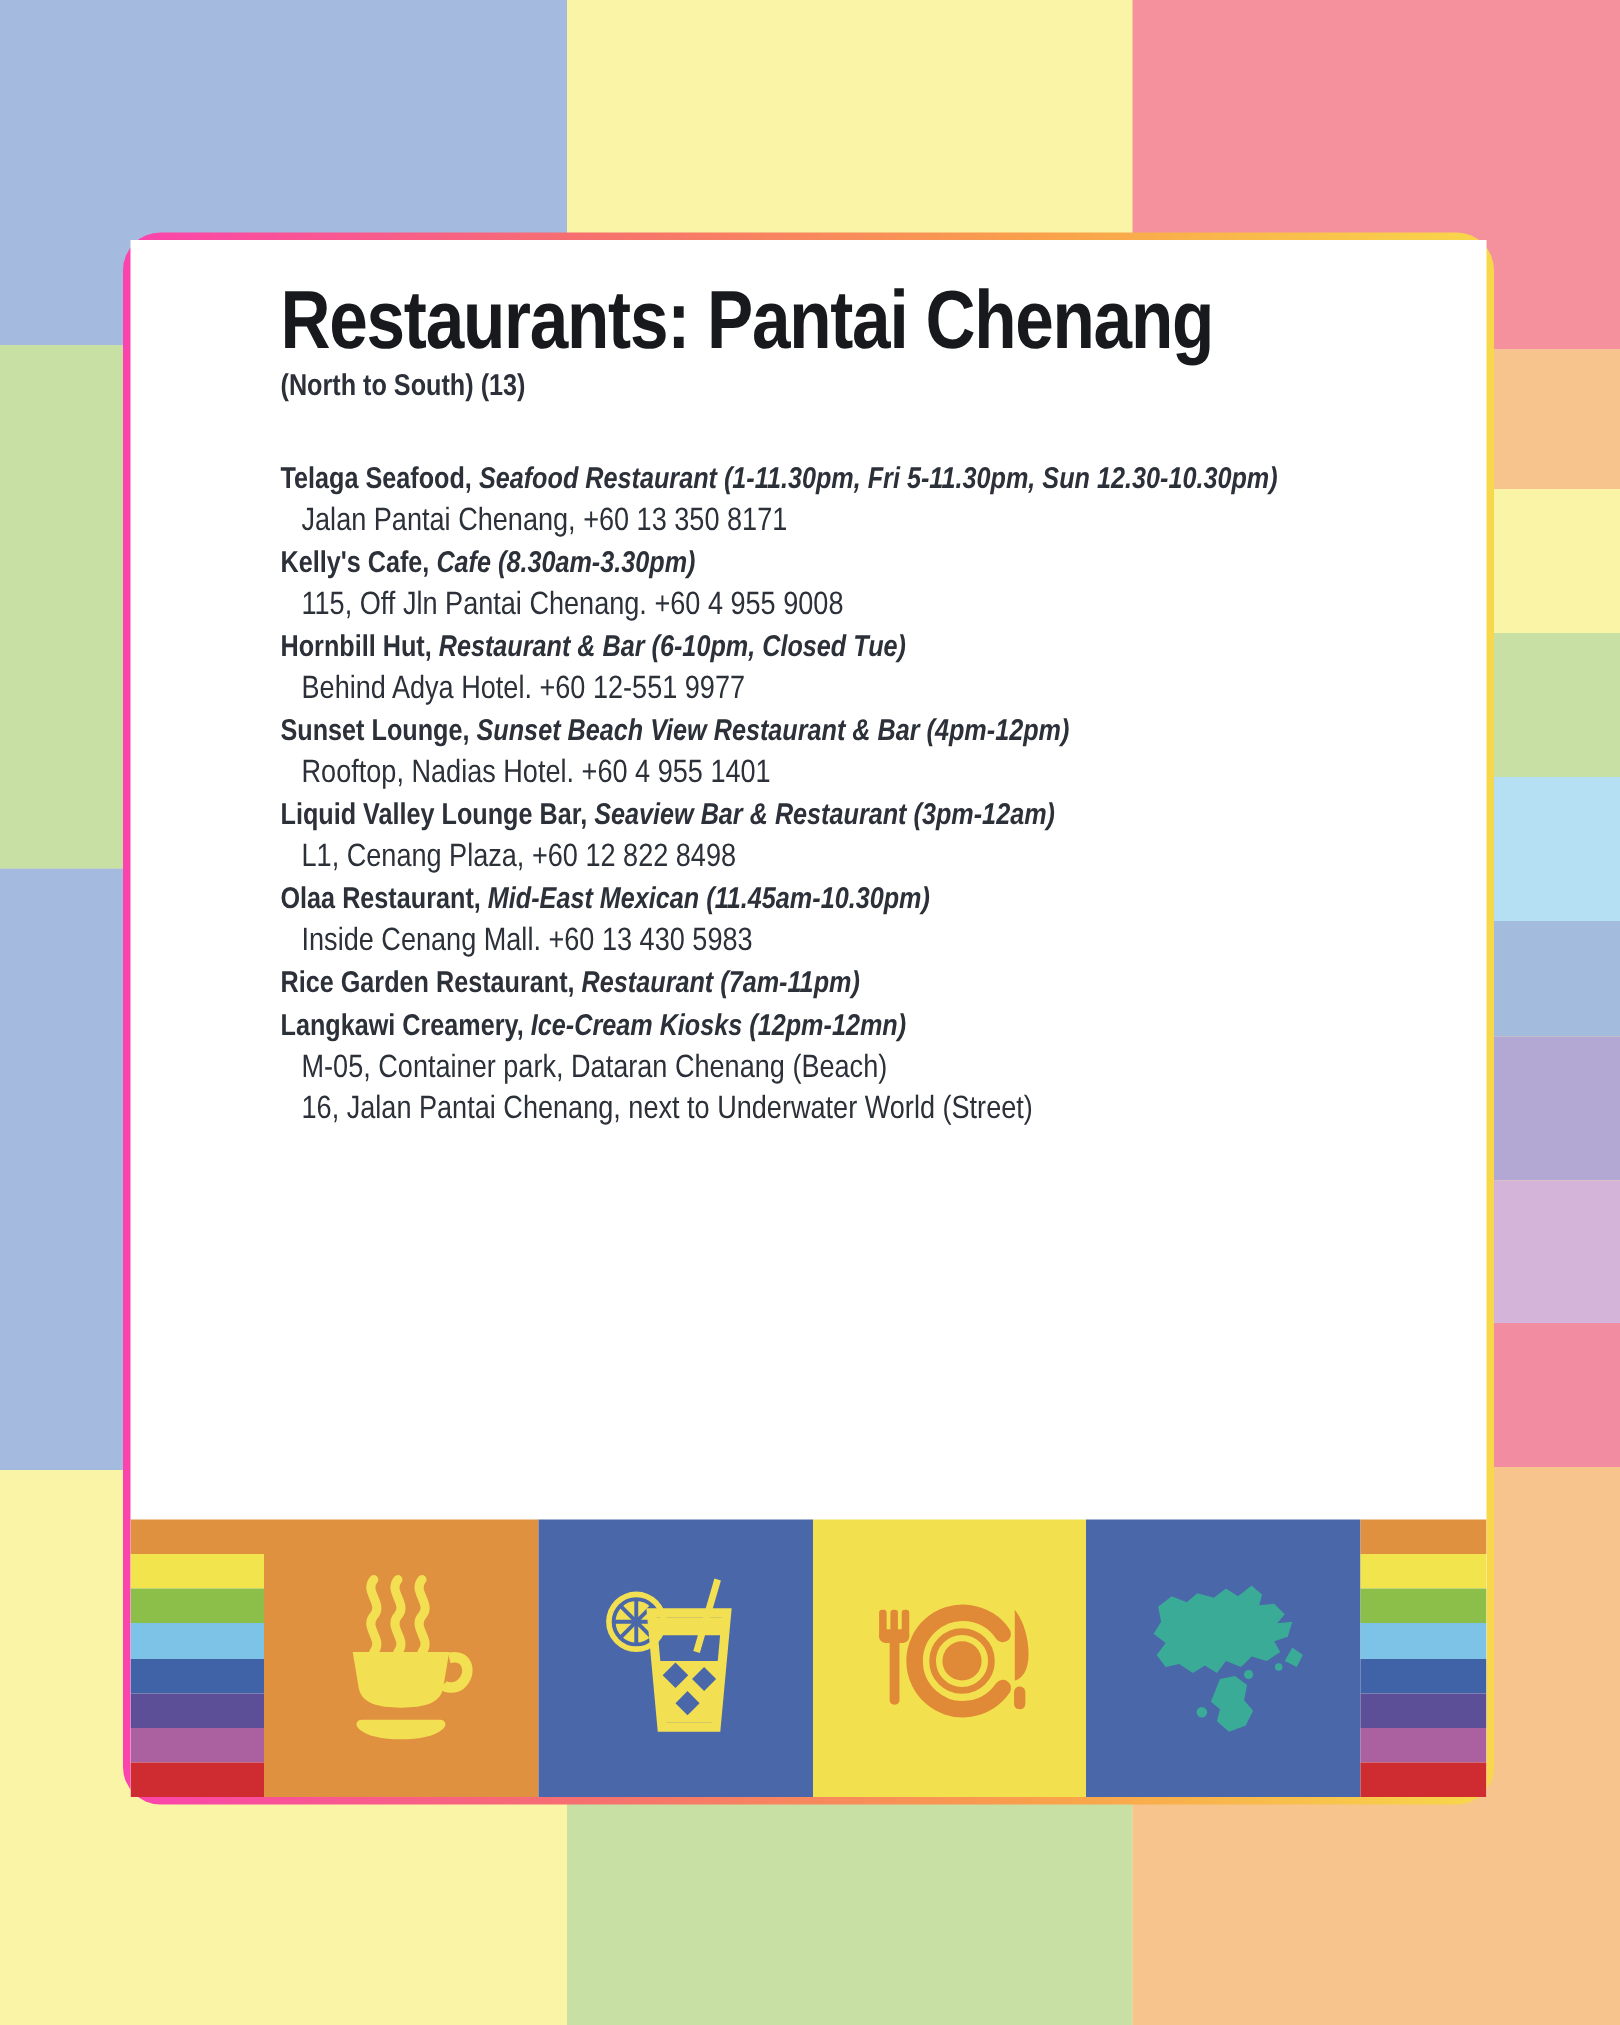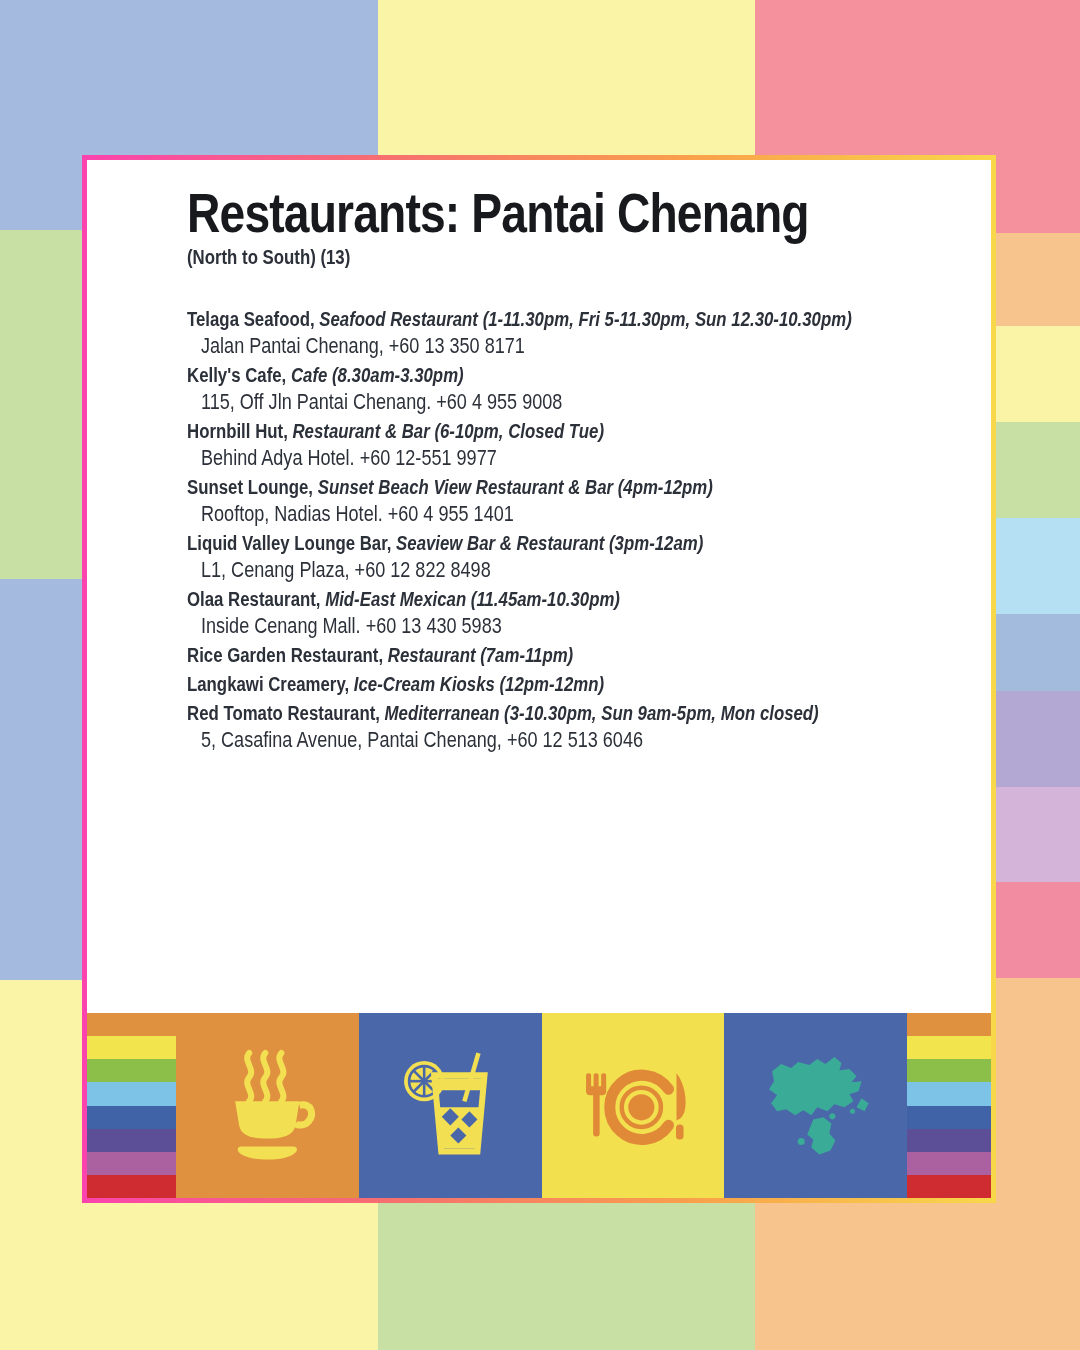--- a/index.html
+++ b/index.html
@@ -64,21 +64,21 @@
   <div class="bg b-r1" style="background-color: rgb(246, 196, 140);"></div>
   <div class="bg b-r2" style="background-color: rgb(250, 245, 166);"></div>
   <div class="bg b-r3" style="background-color: rgb(201, 224, 165);"></div>
   <div class="bg b-r4" style="background-color: rgb(181, 224, 244);"></div>
   <div class="bg b-r5" style="background-color: rgb(163, 187, 220);"></div>
   <div class="bg b-r6" style="background-color: rgb(178, 168, 211);"></div>
   <div class="bg b-r7" style="background-color: rgb(213, 180, 218);"></div>
   <div class="bg b-r8" style="background-color: rgb(242, 141, 161);"></div>
   <div class="bg b-r9" style="background-color: rgb(246, 196, 140);"></div>
 
-  <div class="card" style="background: linear-gradient(90deg, rgb(251, 67, 174), rgb(246, 111, 111), rgb(249, 160, 75), rgb(248, 216, 75));">
+  <div class="card" style="background: linear-gradient(90deg, rgb(251, 67, 174), rgb(246, 111, 111), rgb(249, 160, 75), rgb(248, 216, 75)); border-radius: 25px;">
     <div class="card-inner">
 
       <div class="content" style="color: rgb(43, 48, 57);">
         <h1 class="title" style="color: rgb(23, 25, 29);">
           <span class="cond">Restaurants: Pantai Chenang</span>
         </h1>
         <div class="subtitle">
           <span class="cond">(North to South) (13)</span>
         </div>
 
@@ -150,31 +150,27 @@
     <div>
       
     </div>
   </div>
 
 
   <div class="entry">
     <div class="line">
       <span class="cond"><span class="rname">Langkawi Creamery</span><span class="rsep">, </span><span class="rdesc">Ice-Cream Kiosks (12pm-12mn)</span></span>
     </div>
-  </div>
-
-  <div class="entry">
-    <div class="line">
-      <span class="cond"><span class="rname">Red Tomato Restaurant</span><span class="rsep">, </span><span class="rdesc">Mediterranean (3-10.30pm, Sun 9am-5pm, Mon closed)</span></span>
-    </div>
-    <div>
-
-    <div class="line addr"><span class="cond">5, Casafina Avenue, Pantai Chenang, +60 12 513 6046</span></div>
-              </div>
-  </div>
+    <div>
+
+    <div class="line addr"><span class="cond">M-05, Container park, Dataran Chenang (Beach)</span></div>
+                <div class="line addr"><span class="cond">16, Jalan Pantai Chenang, next to Underwater World (Street)</span></div>
+              </div>
+  </div>
+
 
 
 </div>
       </div>
 
       <div class="icon-strip">
         <div class="stripes stripes-left">
             <div class="stripe" style="background-color: rgb(224, 145, 63);"></div>
             <div class="stripe" style="background-color: rgb(242, 228, 76);"></div>
             <div class="stripe" style="background-color: rgb(139, 191, 74);"></div>

